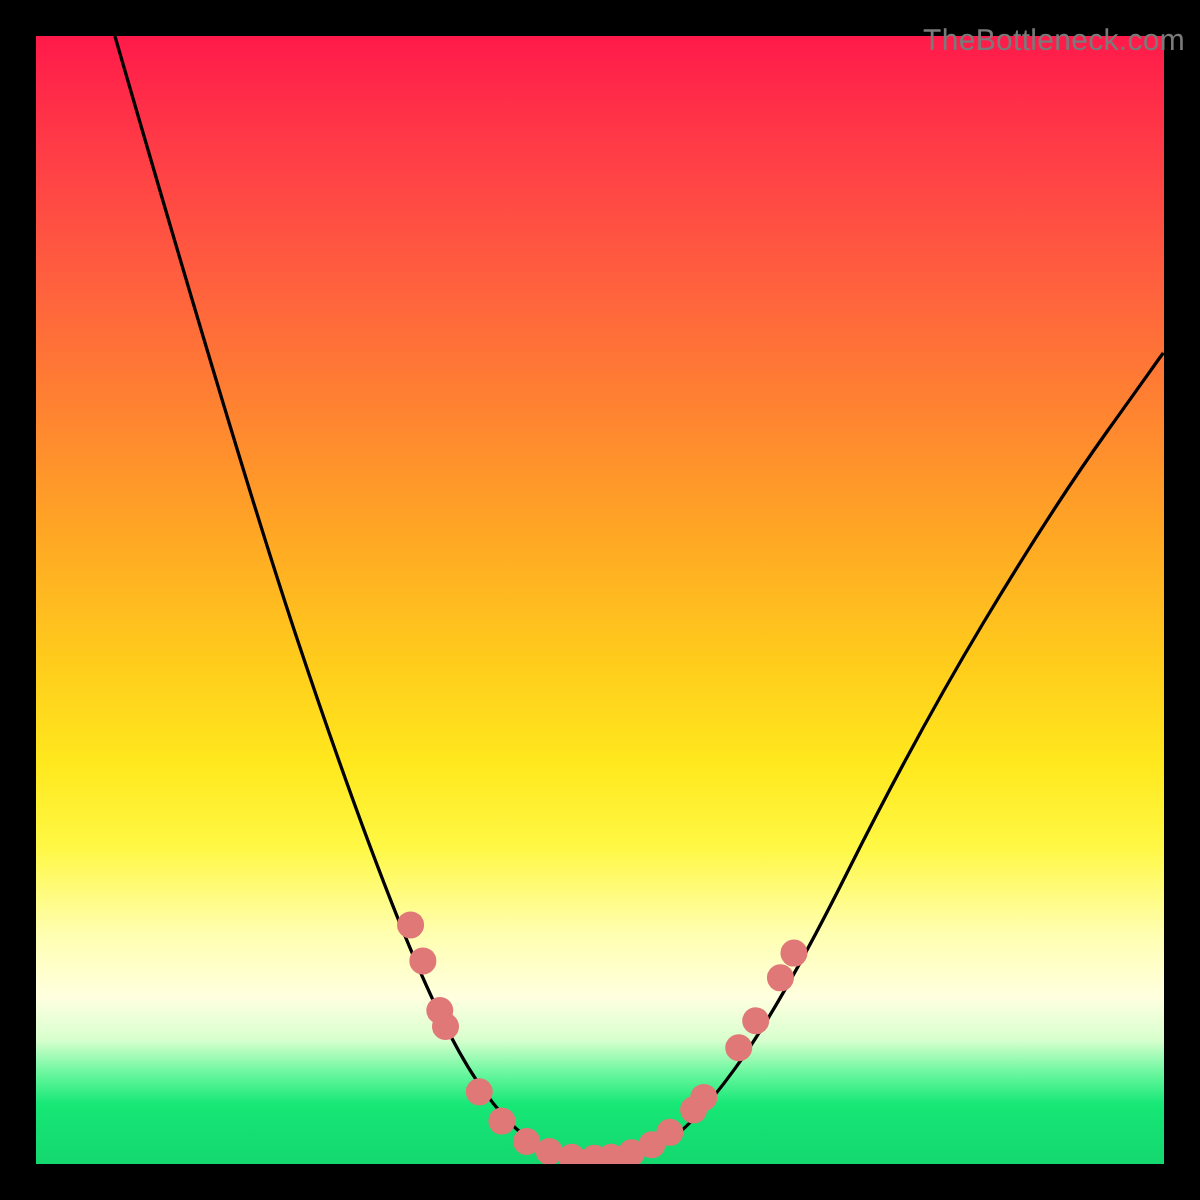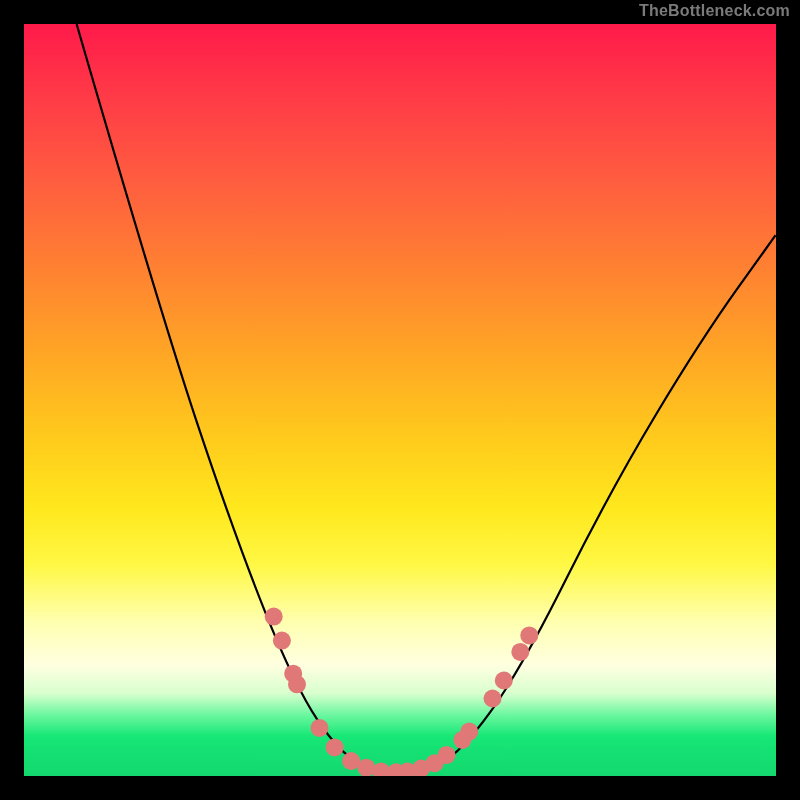--- a/index.html
+++ b/index.html
@@ -64,25 +64,25 @@
   }
   .curve {
     position: absolute;
     left: 0;
     top: 0;
     width: 752px;
     height: 752px;
   }
   .watermark {
     position: absolute;
-    top: 2px;
+    top: 16px;
     right: 10px;
     font-family: Arial, Helvetica, sans-serif;
-    font-size: 16px;
-    font-weight: 700;
+    font-size: 20px;
+    font-weight: 400;
     color: #7a7a7a;
     letter-spacing: 0.2px;
   }
 </style>
 </head>
 <body>
 
 <div class="frame">
   <div class="plot">
     <div class="gradient"></div>

